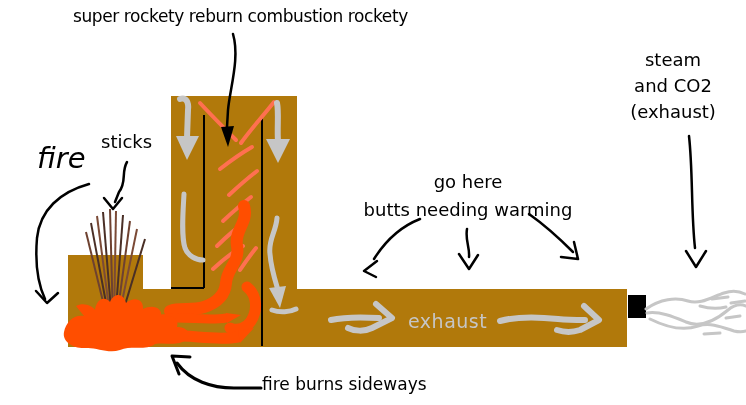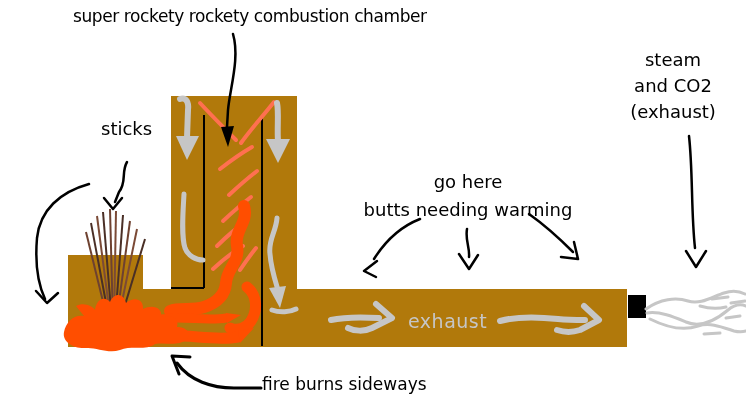--- a/index.html
+++ b/index.html
@@ -5,21 +5,21 @@
   html,body{margin:0;padding:0;background:#fff;}
   #canvas{
     position:relative;width:746px;height:405px;background:#ffffff;
     font-family:"DejaVu Sans",sans-serif;color:#000;overflow:hidden;
   }
   #drawing{position:absolute;left:0;top:0;}
   .lbl{position:absolute;white-space:nowrap;color:#000;}
   .lbl-combustion{left:73px;top:6px;font-size:17px;letter-spacing:-0.4px;}
   .lbl-steam{left:593px;top:47px;width:160px;text-align:center;font-size:18px;line-height:26px;white-space:normal;}
   .lbl-fire{left:37px;top:141px;font-size:29px;font-style:italic;}
-  .lbl-sticks{left:101px;top:118px;font-size:18px;}
+  .lbl-sticks{left:101px;top:131px;font-size:18px;}
   .lbl-butts{left:358px;top:168px;width:220px;text-align:center;font-size:18px;line-height:28px;white-space:normal;}
   .lbl-exhaust{left:408px;top:310px;font-size:19px;color:#C6C6C6;letter-spacing:0.5px;}
   .lbl-sideways{left:262px;top:374px;font-size:17px;}
 
   .ink{stroke:#000;fill:none;stroke-linecap:round;stroke-linejoin:round;}
   .ink2{stroke-width:2.5;}
   .ink3{stroke-width:3;}
   .chamberline{stroke:#000;stroke-width:2;fill:none;}
   .flow{stroke:#C6C6C6;fill:none;stroke-linecap:round;stroke-linejoin:round;}
   .flowfill{fill:#C6C6C6;stroke:none;}
@@ -151,28 +151,29 @@
         <path class="ink ink2" d="M689,136 C693,172 691,212 695,248"></path>
         <path class="ink ink2" d="M686,251 L696,267 L706,251"></path>
       </g>
       <g>
         <path class="ink ink3" d="M261,388 L234,388 C212,388 190,381 177,363"></path>
         <path class="ink ink3" d="M190,357 L172,356 L179,374"></path>
       </g>
     </g>
   </svg>
 
-  <div class="lbl lbl-combustion">super rockety rockety combustion chamber</div>
+  <div class="lbl lbl-combustion">super rockety reburn combustion rockety</div>
 
   <div class="lbl lbl-steam">
     <div>steam</div>
     <div>and CO2</div>
     <div>(exhaust)</div>
   </div>
 
+  <div class="lbl lbl-fire">fire</div>
 
   <div class="lbl lbl-sticks">sticks</div>
 
   <div class="lbl lbl-butts">
     <div>go here</div>
     <div>butts needing warming</div>
   </div>
 
   <div class="lbl lbl-exhaust">exhaust</div>
 

